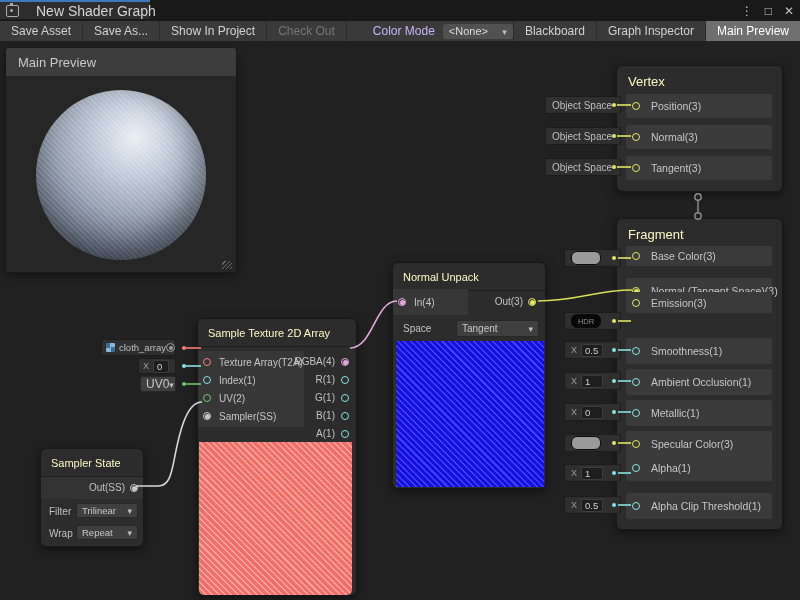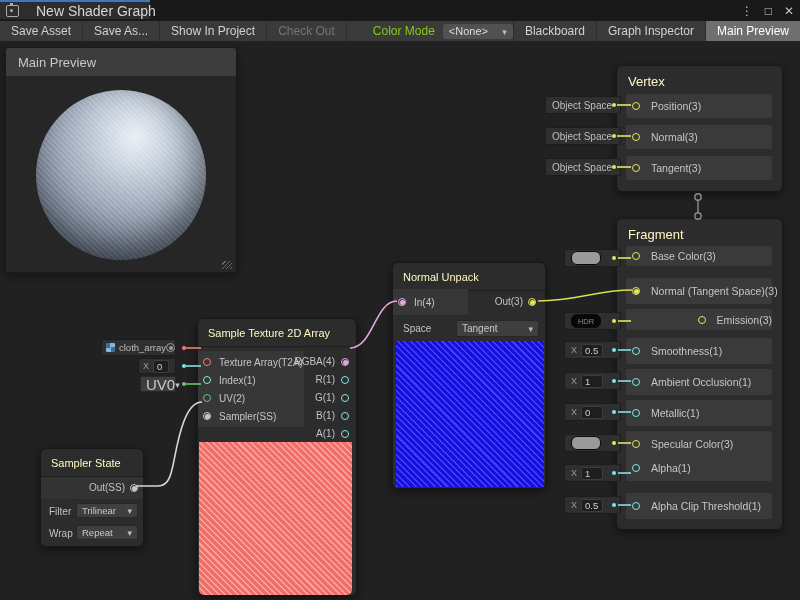--- a/index.html
+++ b/index.html
@@ -18,21 +18,21 @@
   .winbtn{font-size:12px;line-height:1;cursor:default;}
   .icon-kebab::after{content:"⋮";}
   .icon-max::after{content:"□";font-weight:bold;}
   .icon-close::after{content:"✕";}
 
   
   .toolbar{position:absolute;left:0;top:21px;width:800px;height:21px;background:#3A3A3A;
            border-bottom:1px solid #232323;display:flex;align-items:center;font-size:12px;color:#D2D2D2;box-sizing:border-box;}
   .tbtn{padding:0 11px;height:100%;display:flex;align-items:center;border-right:1px solid #2C2C2C;white-space:nowrap;}
   .tbtn.disabled{color:#757575;}
-  .cm-label{margin-left:26px;white-space:nowrap;color:#84cc16;}
+  .cm-label{margin-left:26px;white-space:nowrap;color:#c4b5fd;}
   .cm-dd{margin-left:8px;width:96px;height:15px;background:#515151;border-radius:3px;display:flex;
          align-items:center;padding:0 6px;color:#DDDDDD;font-size:11px;}
   .dd-arrow{margin-left:auto;flex:none;}
   .dd-arrow::after{content:"▾";font-size:9px;color:#BFBFBF;}
   .tb-right{margin-left:auto;display:flex;height:100%;}
   .tbtn.right{border-left:1px solid #2C2C2C;border-right:none;}
   .tbtn.active{background:#6F6F6F;color:#FFFFFF;}
 
   
   .node{position:absolute;background:#2C2C2C;border:1px solid #181818;border-radius:6px;
@@ -169,21 +169,21 @@
 <div class="node" style="left:616px;top:218px;width:167px;height:312px;">
   <div class="node-title">Fragment</div>
   <div class="slot" style="top:27px;height:20px;">
     <span class="port" style="color:#E2E55F;"></span>
     <span class="slot-label">Base Color(3)</span>
   </div>
   <div class="slot" style="top:59px;height:26px;">
     <span class="port filled" style="color:#E2E55F;"></span>
     <span class="slot-label">Normal (Tangent Space)(3)</span>
   </div>
-  <div class="slot" style="top:90px;height:21px;justify-content:flex-end;">
+  <div class="slot" style="top:73px;height:21px;">
     <span class="port" style="color:#E2E55F;"></span>
     <span class="slot-label">Emission(3)</span>
   </div>
   <div class="slot" style="top:119px;height:26px;">
     <span class="port" style="color:#84E4E4;"></span>
     <span class="slot-label">Smoothness(1)</span>
   </div>
   <div class="slot" style="top:150px;height:26px;">
     <span class="port" style="color:#84E4E4;"></span>
     <span class="slot-label">Ambient Occlusion(1)</span>
@@ -286,21 +286,21 @@
 </div>
 <span class="wdot" style="position:absolute;left:182px;top:346px;background:#F97C74;"></span>
 
 <div class="widget" style="left:138px;top:358px;width:38px;height:16px;padding:0 4px;">
   <span class="wprefix">X</span>
   <span class="wfield" style="min-width:16px;">0</span>
 </div>
 <span class="wdot" style="position:absolute;left:182px;top:364px;background:#84E4E4;"></span>
 
 <div class="dd" style="position:absolute;left:140px;top:376px;width:36px;height:16px;">
-  <span style="font-size:15px;text-align:right;">UV0</span>
+  <span style="font-size:12px;text-align:right;">UV0</span>
   <span class="dd-arrow"></span>
 </div>
 <span class="wdot" style="position:absolute;left:182px;top:382px;background:#6FC56F;"></span>
 
 <div class="node" style="left:392px;top:262px;width:154px;height:227px;">
   <div class="node-title small">Normal Unpack</div>
   <div class="titlesep"></div>
   <div style="position:absolute;left:0;top:26px;width:75px;height:26px;background:#373737;border-radius:0 2px 2px 0;display:flex;align-items:center;padding-left:5px;box-sizing:border-box;">
     <span class="port filled" style="color:#E2A8E0;"></span>
     <span class="slot-label" style="margin-left:8px;font-size:10px;">In(4)</span>

